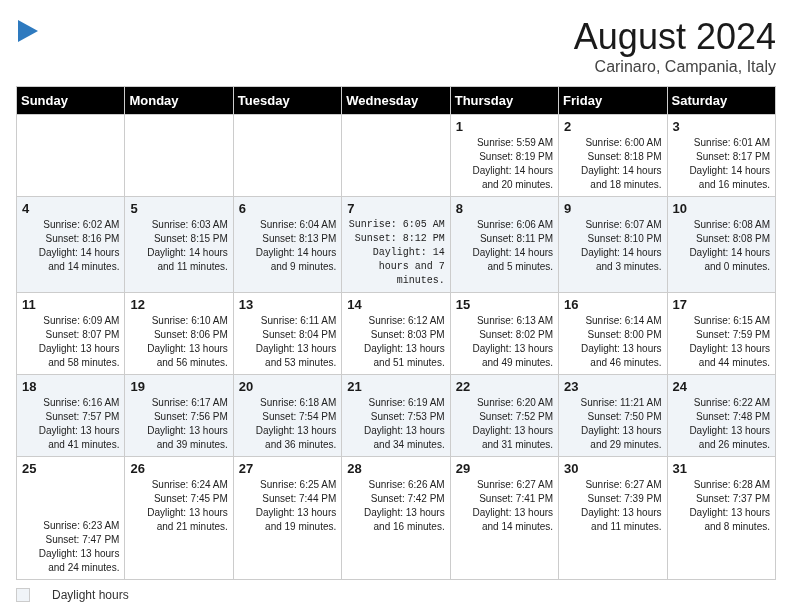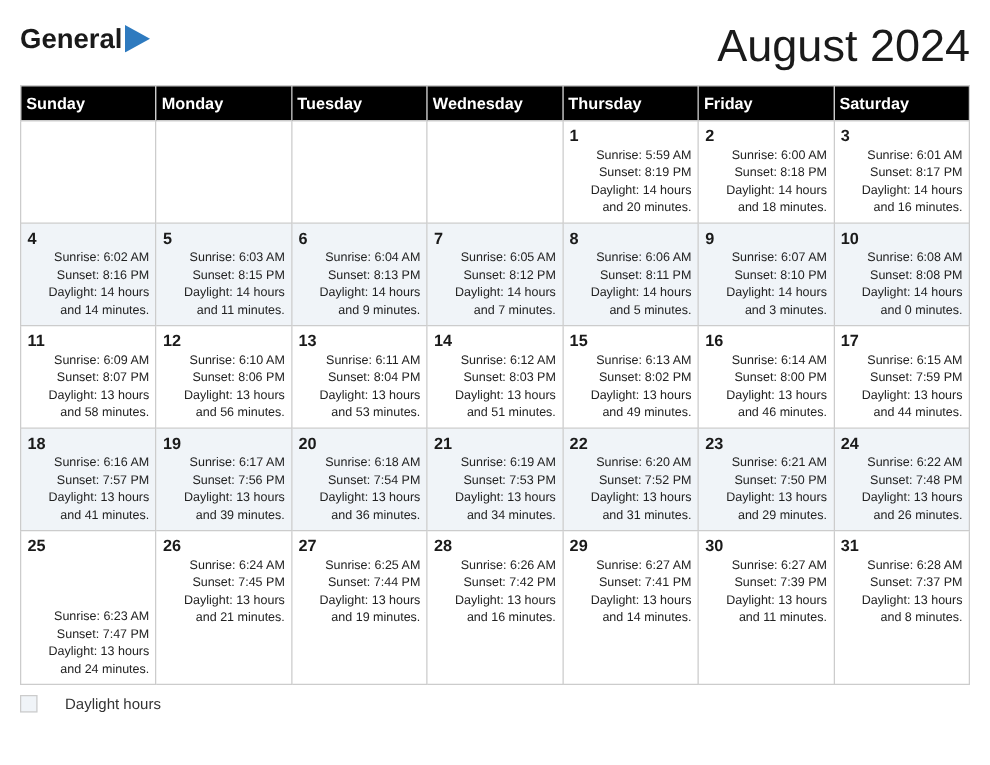--- a/index.html
+++ b/index.html
@@ -97,33 +97,31 @@
       display: inline-block;
     }
   </style>
 </head>
 <body>
 
 <div class="header">
   <div class="logo">
     <div class="logo-row">
       <div>
-        <div style="font-size:22px;font-weight:bold;line-height:1.1;">
-          <span style="color:#1a1a1a;">General</span>
-        </div>
       </div>
       <div style="display:inline-block;margin-left:2px;margin-top:4px;">
         <svg width="20" height="22" viewBox="0 0 20 22">
           <polygon points="0,0 20,11 0,22" fill="#2e7abf"></polygon>
         </svg>
       </div>
     </div>
   </div>
   <div class="title-block">
     <h1>August 2024</h1>
+    <h2>Carinaro, Campania, Italy</h2>
   </div>
 </div>
 
 <table>
   <thead>
     <tr>
     <th>Sunday</th>
         <th>Monday</th>
         <th>Tuesday</th>
         <th>Wednesday</th>
@@ -171,21 +169,21 @@
 Daylight: 14 hours and 11 minutes.</div>
         </td>
         <td>
           <span class="day-num">6</span>
           <div class="day-info" style="white-space: pre-line;">Sunrise: 6:04 AM
 Sunset: 8:13 PM
 Daylight: 14 hours and 9 minutes.</div>
         </td>
         <td>
           <span class="day-num">7</span>
-          <div class="day-info" style="white-space: pre-line;">Sunrise: 6:05 AM
+          <div class="day-info" style="white-space: pre-line; font-family: Liberation Mono, monospace;">Sunrise: 6:05 AM
 Sunset: 8:12 PM
 Daylight: 14 hours and 7 minutes.</div>
         </td>
         <td>
           <span class="day-num">8</span>
           <div class="day-info" style="white-space: pre-line;">Sunrise: 6:06 AM
 Sunset: 8:11 PM
 Daylight: 14 hours and 5 minutes.</div>
         </td>
         <td>
@@ -271,21 +269,21 @@
 Daylight: 13 hours and 34 minutes.</div>
         </td>
         <td>
           <span class="day-num">22</span>
           <div class="day-info" style="white-space: pre-line;">Sunrise: 6:20 AM
 Sunset: 7:52 PM
 Daylight: 13 hours and 31 minutes.</div>
         </td>
         <td>
           <span class="day-num">23</span>
-          <div class="day-info" style="white-space: pre-line;">Sunrise: 6:21 AM
+          <div class="day-info" style="white-space: pre-line;">Sunrise: 11:21 AM
 Sunset: 7:50 PM
 Daylight: 13 hours and 29 minutes.</div>
         </td>
         <td>
           <span class="day-num">24</span>
           <div class="day-info" style="white-space: pre-line;">Sunrise: 6:22 AM
 Sunset: 7:48 PM
 Daylight: 13 hours and 26 minutes.</div>
         </td>
       </tr>

